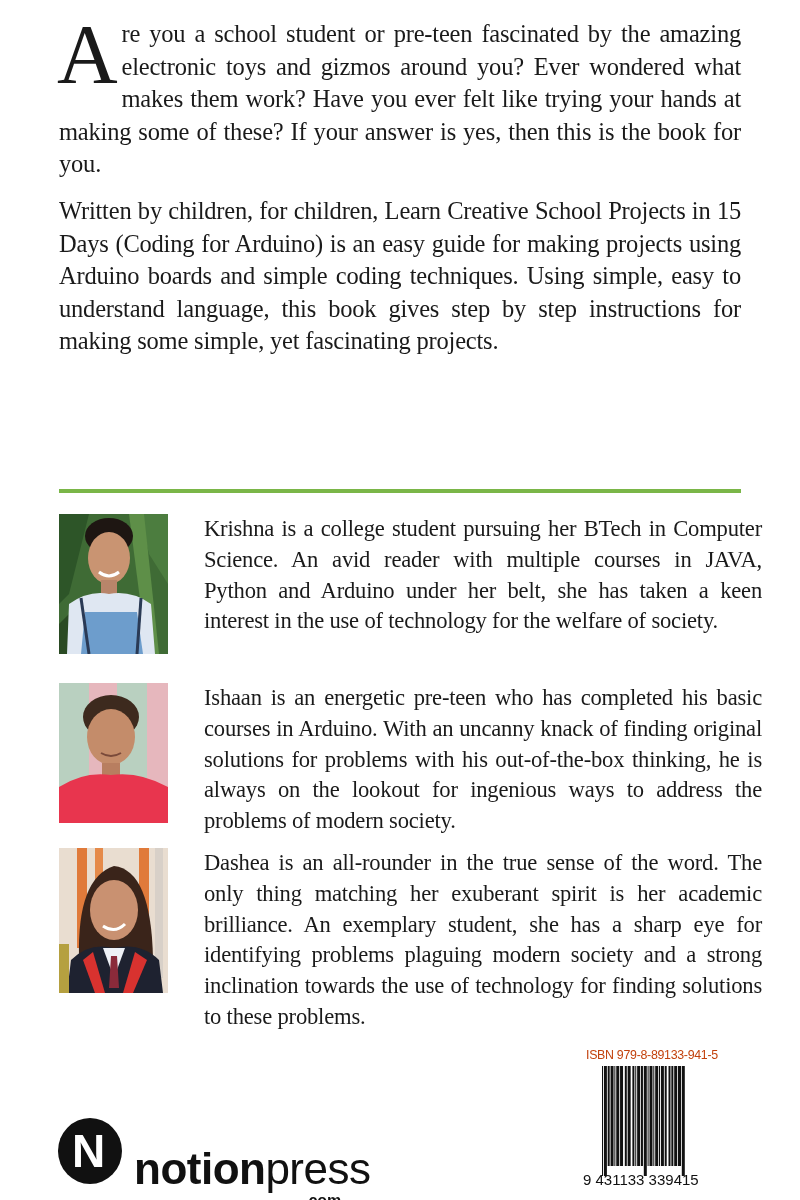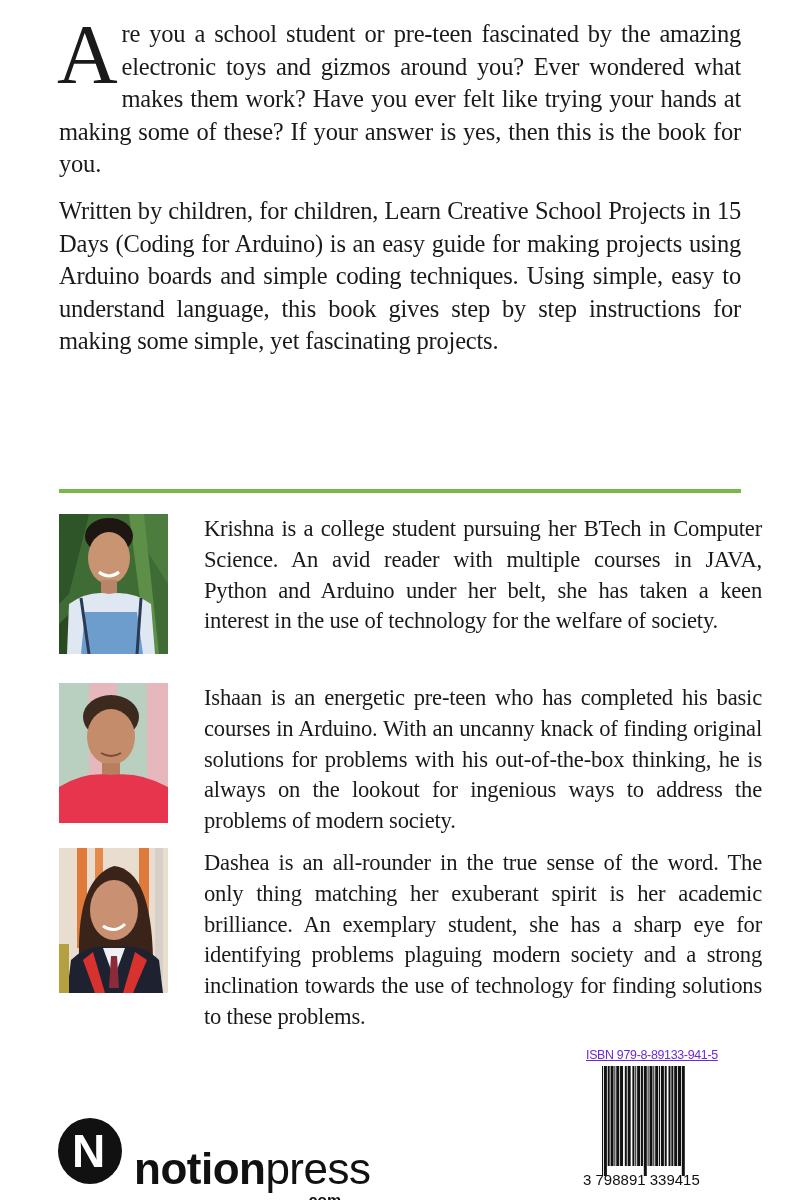--- a/index.html
+++ b/index.html
@@ -31,21 +31,21 @@
     position: absolute; left: 124px; top: 0; width: 558px;
     font-size: 22.6px; line-height: 30.8px; text-align: justify; letter-spacing: -0.2px; margin-left: 21px;
   }
   .bio1 { top: 514px; }
   .bio2 { top: 683px; }
   .bio3 { top: 848px; }
   .bio3 .photo { height: 145px; }
   .isbn-block { position: absolute; left: 586px; top: 1048px; width: 150px; }
   .isbn-label {
     font-family: "Liberation Sans", sans-serif; font-size: 12.4px; letter-spacing: -0.3px;
-    color: #6d28d9; white-space: nowrap; text-decoration: underline;
+    color: #c2410c; white-space: nowrap;
   }
   .barcode { position: absolute; left: 12px; top: 18px; width: 140px; height: 110px; }
   .barcode-digits {
     position: absolute; top: 123px; left: -3px; font-family: "Liberation Sans", sans-serif;
     font-size: 15px; color: #111; white-space: nowrap; background: transparent;
   }
   .logo { position: absolute; left: 58px; top: 1118px; height: 70px; width: 320px; }
   .logo-circle {
     position: absolute; left: 0; top: 0; width: 64px; height: 66px; border-radius: 50%;
     background: #111;
@@ -165,14 +165,14 @@
       <rect x="57.20000000000002" y="0" width="3" height="100" fill="#111"></rect>
       <rect x="61.00000000000002" y="0" width="1" height="100" fill="#111"></rect>
       <rect x="62.90000000000003" y="0" width="3" height="100" fill="#111"></rect>
       <rect x="66.70000000000003" y="0" width="2" height="100" fill="#111"></rect>
       <rect x="70.50000000000004" y="0" width="2" height="100" fill="#111"></rect>
       <rect x="73.35000000000005" y="0" width="2" height="100" fill="#111"></rect>
       <rect x="76.20000000000006" y="0" width="3" height="100" fill="#111"></rect>
       <rect x="80.00000000000006" y="0" width="3" height="100" fill="#111"></rect>
       <rect x="83.80000000000005" y="0" width="3" height="110" fill="#111"></rect>
     </svg>
-  <div class="barcode-digits">3 798891 339415</div>
+  <div class="barcode-digits">9 431133 339415</div>
 </div>
 
 </body></html>

